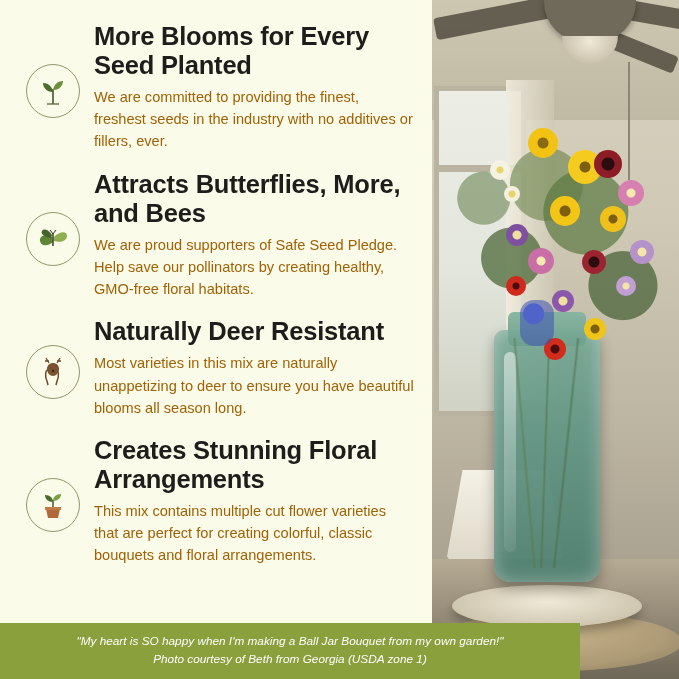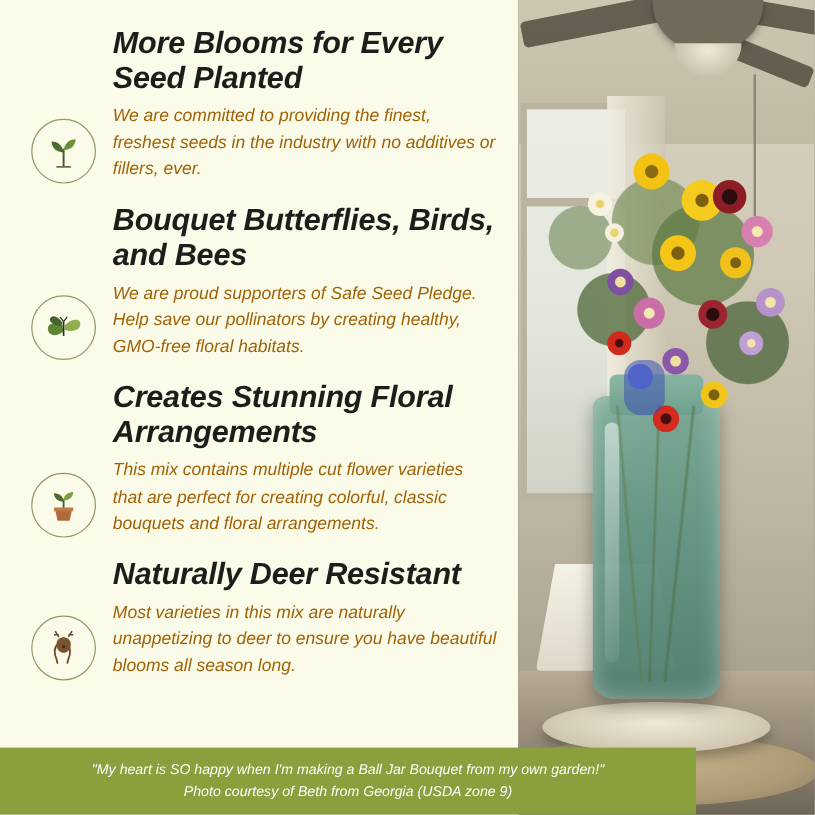--- a/index.html
+++ b/index.html
@@ -26,23 +26,22 @@
     left: 0;
     top: 0;
     width: 432px;
     height: 679px;
     background: #fbfbe9;
     padding: 22px 16px 0 26px;
     box-sizing: border-box;
   }
   .feature {
     display: flex;
-    align-items: flex-end;
+    align-items: center;
     margin-bottom: 17px;
-    font-style: italic;
   }
   .feature-icon {
     flex: 0 0 auto;
     width: 52px;
     height: 52px;
     border-radius: 50%;
     border: 1.6px solid #8f9a6a;
     margin-right: 14px;
     margin-top: 8px;
     display: flex;
@@ -277,53 +276,53 @@
       <div class="feature-icon">
         <svg width="34" height="34" viewBox="0 0 34 34" aria-hidden="true">
           <path d="M17 20 C11 25 5 24 4 19 C3 14 9 11 16 15 Z" fill="#5e8436"></path>
           <path d="M18 15 C24 9 31 9 31 14 C31 19 24 21 18 19 Z" fill="#8fae4e"></path>
           <path d="M16 13 C13 8 8 6 6 9 C4 12 9 15 15 16 Z" fill="#46642a"></path>
           <path d="M17 12 L17 24" stroke="#2f2f22" stroke-width="1.4"></path>
           <path d="M17 12 L14 8 M17 12 L20 8" stroke="#2f2f22" stroke-width="1"></path>
         </svg>
       </div>
       <div class="feature-body">
-        <h2 class="feature-title">Bouquet Butterflies, Birds, and Bees</h2>
+        <h2 class="feature-title">Attracts Butterflies, More, and Bees</h2>
         <p class="feature-text">We are proud supporters of Safe Seed Pledge. Help save our pollinators by creating healthy, GMO-free floral habitats.</p>
+      </div>
+    </div>
+
+    <div class="feature">
+      <div class="feature-icon">
+        <svg width="34" height="34" viewBox="0 0 34 34" aria-hidden="true">
+          <path d="M12 14 C9 16 9 22 11 26 L12 30 M20 14 C23 16 23 22 21 26 L20 30" stroke="#6b4a2a" stroke-width="1.5" fill="none"></path>
+          <path d="M11 14 C11 10 14 8 17 8 C20 8 23 10 23 14 C23 18 20 21 17 21 C14 21 11 18 11 14 Z" fill="#7a5330"></path>
+          <path d="M13 8 L10 3 M13 6 L9 6 M21 8 L24 3 M21 6 L25 6" stroke="#6b4a2a" stroke-width="1.3" fill="none"></path>
+          <circle cx="17" cy="16" r="1.2" fill="#3a2716"></circle>
+        </svg>
+      </div>
+      <div class="feature-body">
+        <h2 class="feature-title">Naturally Deer Resistant</h2>
+        <p class="feature-text">Most varieties in this mix are naturally unappetizing to deer to ensure you have beautiful blooms all season long.</p>
       </div>
     </div>
 
     <div class="feature">
       <div class="feature-icon">
         <svg width="34" height="34" viewBox="0 0 34 34" aria-hidden="true">
           <path d="M17 20 L17 12" stroke="#3e5a2a" stroke-width="1.5"></path>
           <path d="M17 14 C12 14 9 11 9 7 C14 7 17 10 17 14 Z" fill="#4c6b2e"></path>
           <path d="M17 13 C22 13 25 10 25 6 C20 6 17 9 17 13 Z" fill="#7aa043"></path>
           <path d="M10 21 h14 l-2 9 h-10 Z" fill="#b06a3a"></path>
           <path d="M9 19 h16 v3 h-16 Z" fill="#c07a46"></path>
         </svg>
       </div>
       <div class="feature-body">
         <h2 class="feature-title">Creates Stunning Floral Arrangements</h2>
         <p class="feature-text">This mix contains multiple cut flower varieties that are perfect for creating colorful, classic bouquets and floral arrangements.</p>
-      </div>
-    </div>
-
-    <div class="feature">
-      <div class="feature-icon">
-        <svg width="34" height="34" viewBox="0 0 34 34" aria-hidden="true">
-          <path d="M12 14 C9 16 9 22 11 26 L12 30 M20 14 C23 16 23 22 21 26 L20 30" stroke="#6b4a2a" stroke-width="1.5" fill="none"></path>
-          <path d="M11 14 C11 10 14 8 17 8 C20 8 23 10 23 14 C23 18 20 21 17 21 C14 21 11 18 11 14 Z" fill="#7a5330"></path>
-          <path d="M13 8 L10 3 M13 6 L9 6 M21 8 L24 3 M21 6 L25 6" stroke="#6b4a2a" stroke-width="1.3" fill="none"></path>
-          <circle cx="17" cy="16" r="1.2" fill="#3a2716"></circle>
-        </svg>
-      </div>
-      <div class="feature-body">
-        <h2 class="feature-title">Naturally Deer Resistant</h2>
-        <p class="feature-text">Most varieties in this mix are naturally unappetizing to deer to ensure you have beautiful blooms all season long.</p>
       </div>
     </div>
 
   </div>
 
   <div class="photo">
     <div class="ph-wall"></div>
     <div class="ph-ceiling"></div>
     <div class="ph-fan-blade ph-fan-b1"></div>
     <div class="ph-fan-blade ph-fan-b2"></div>
@@ -361,17 +360,17 @@
     <div class="blm" style="left:58px;top:160px;width:20px;height:20px;background:radial-gradient(circle,#e8d468 0 3px,#f5f2e2 4px 10px);"></div>
     <div class="blm" style="left:72px;top:186px;width:16px;height:16px;background:radial-gradient(circle,#e8d468 0 3px,#f3f0df 4px 8px);"></div>
     <div class="blm" style="left:198px;top:240px;width:24px;height:24px;background:radial-gradient(circle,#f4e6a8 0 4px,#b592c9 5px 12px);"></div>
     <div class="blm" style="left:184px;top:276px;width:20px;height:20px;background:radial-gradient(circle,#f4e6a8 0 3px,#c0a0d2 4px 10px);"></div>
     <div class="blm" style="left:152px;top:318px;width:22px;height:22px;background:radial-gradient(circle,#7d5f10 0 4px,#f0c519 5px 11px);"></div>
   </div>
 
   <div class="caption-wrap">
     <div class="bt-caption">
       <span class="cap-line">"My heart is SO happy when I'm making a Ball Jar Bouquet from my own garden!"</span>
-      <span class="cap-line">Photo courtesy of Beth from Georgia (USDA zone 9)</span>
+      <span class="cap-line">Photo courtesy of Beth from Georgia (USDA zone 1)</span>
     </div>
   </div>
 
 </div>
 
 </body></html>

